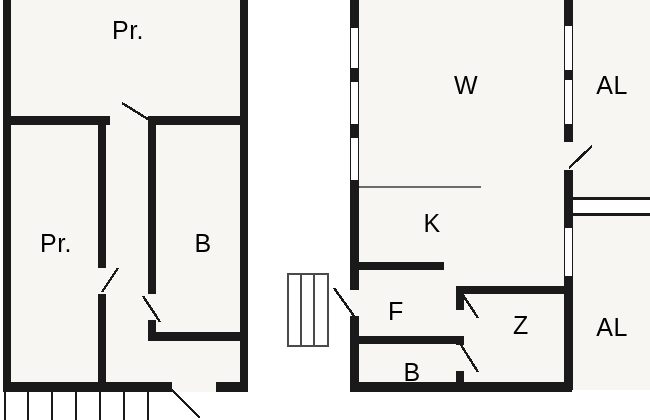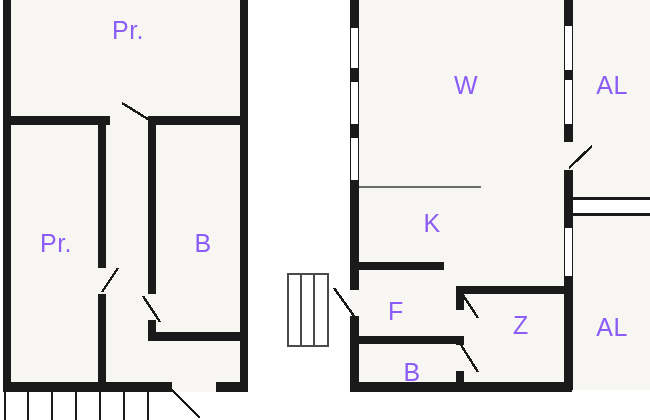--- a/index.html
+++ b/index.html
@@ -23,21 +23,21 @@
   #plan-svg {
     position: absolute;
     top: 0;
     left: 0;
     width: 650px;
     height: 420px;
     display: block;
   }
   .room-label {
     position: absolute;
-    color: #8b5cf6;
+    color: #000000;
     font-family: "Liberation Sans", sans-serif;
     font-weight: 400;
     white-space: nowrap;
     transform: translate(-50%, -50%);
     letter-spacing: 0.5px;
     user-select: none;
   }
 </style>
 </head>
 <body>

